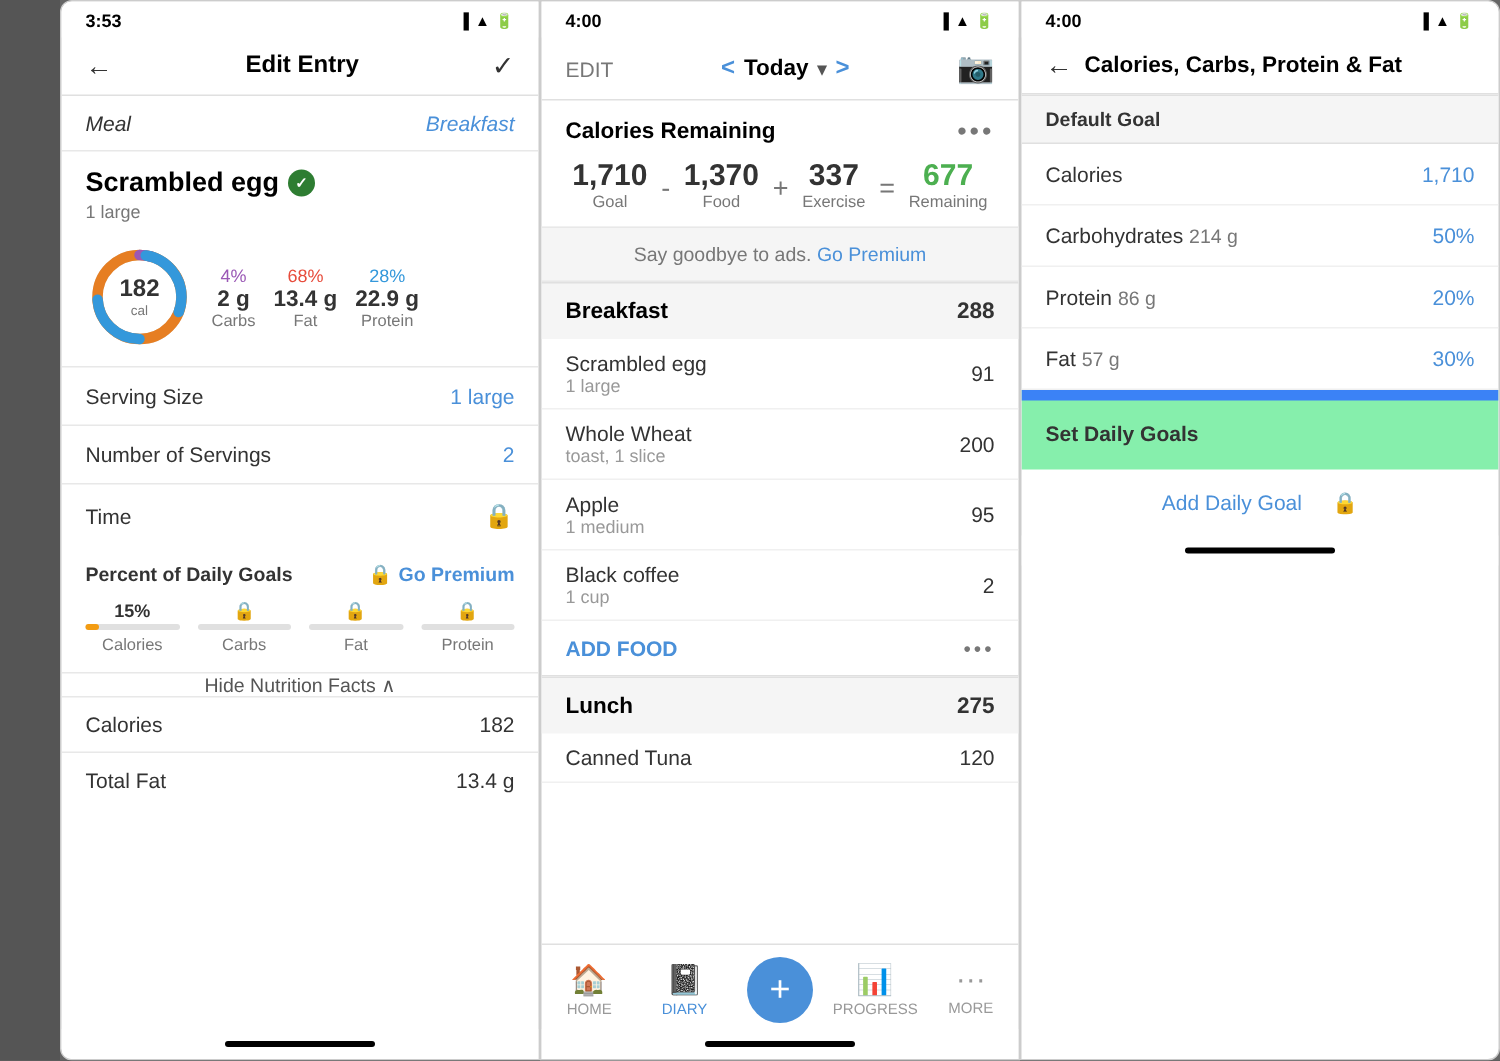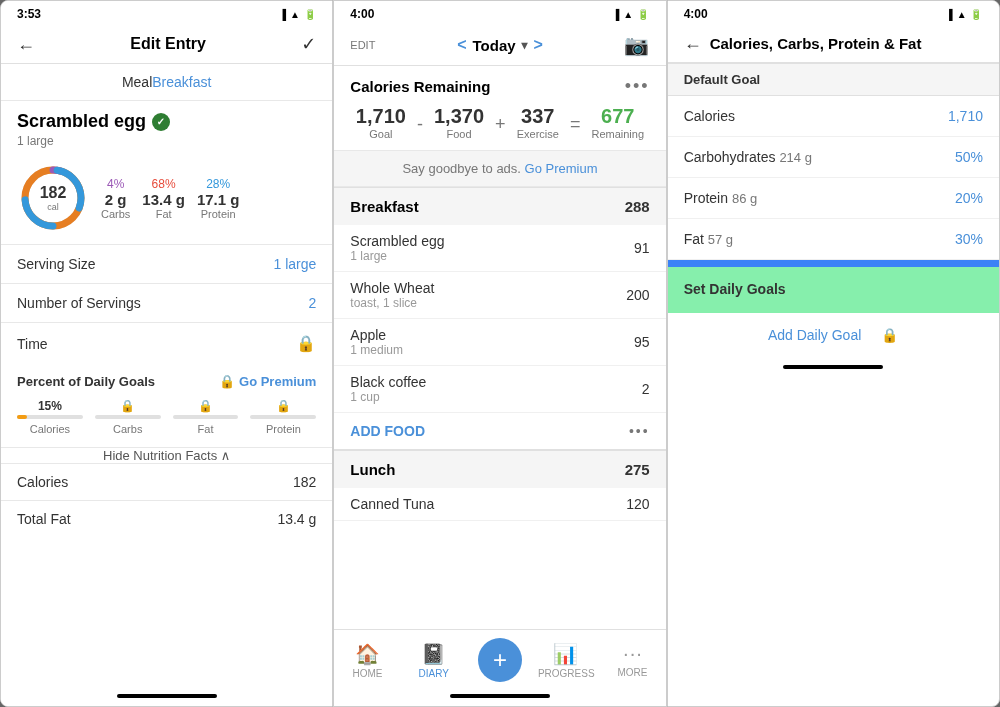--- a/index.html
+++ b/index.html
@@ -13,20 +13,21 @@
       font-family: -apple-system, BlinkMacSystemFont, 'Segoe UI', sans-serif;
       overflow: hidden;
     }
     .phones-container {
       display: flex;
       gap: 0;
       width: 1000px;
       height: 707px;
       background: #666;
       align-items: stretch;
+      margin-left: 40px;
     }
     .phone {
       flex: 1;
       background: #fff;
       display: flex;
       flex-direction: column;
       overflow: hidden;
       border: 1px solid #ccc;
     }
     .phone:first-child { border-radius: 8px 0 0 8px; }
@@ -57,25 +58,26 @@
       padding: 8px 16px;
       border-bottom: 1px solid #e0e0e0;
     }
     .p1-header-title {
       font-size: 16px;
       font-weight: 600;
       color: #000;
     }
     .p1-meal-row {
       display: flex;
-      justify-content: center;
+      justify-content: space-between;
       padding: 10px 16px;
       border-bottom: 1px solid #e8e8e8;
       font-size: 14px;
       color: #333;
+      font-style: italic;
     }
     .p1-meal-value { color: #4a90d9; font-size: 14px; }
     .p1-food-info {
       padding: 10px 16px 4px;
     }
     .p1-food-name {
       font-size: 18px;
       font-weight: 600;
       display: flex;
       align-items: center;
@@ -212,21 +214,21 @@
     }
 
     
     .p2-top-nav {
       display: flex;
       justify-content: space-between;
       align-items: center;
       padding: 8px 16px;
       border-bottom: 1px solid #e0e0e0;
     }
-    .p2-edit { font-size: 11px; color: #777; font-weight: 500; }
+    .p2-edit { font-size: 14px; color: #777; font-weight: 500; }
     .p2-date-nav { display: flex; align-items: center; gap: 6px; font-size: 15px; font-weight: 600; }
     .p2-arrow { color: #4a90d9; font-size: 16px; }
     .p2-dropdown { font-size: 12px; color: #555; }
     .p2-diary-icon { font-size: 20px; color: #333; }
 
     .p2-calories-header {
       padding: 10px 16px 4px;
       display: flex;
       justify-content: space-between;
       align-items: center;
@@ -407,21 +409,21 @@
           <div class="macro-val">2 g</div>
           <div class="macro-name">Carbs</div>
         </div>
         <div class="macro-item macro-fat">
           <div class="macro-pct" style="color:#e74c3c">68%</div>
           <div class="macro-val">13.4 g</div>
           <div class="macro-name">Fat</div>
         </div>
         <div class="macro-item macro-protein">
           <div class="macro-pct" style="color:#3498db">28%</div>
-          <div class="macro-val">17.1 g</div>
+          <div class="macro-val">22.9 g</div>
           <div class="macro-name">Protein</div>
         </div>
       </div>
     </div>
 
     <div class="p1-field-row">
       <span>Serving Size</span>
       <span class="p1-field-value">1 large</span>
     </div>
     <div class="p1-field-row">

